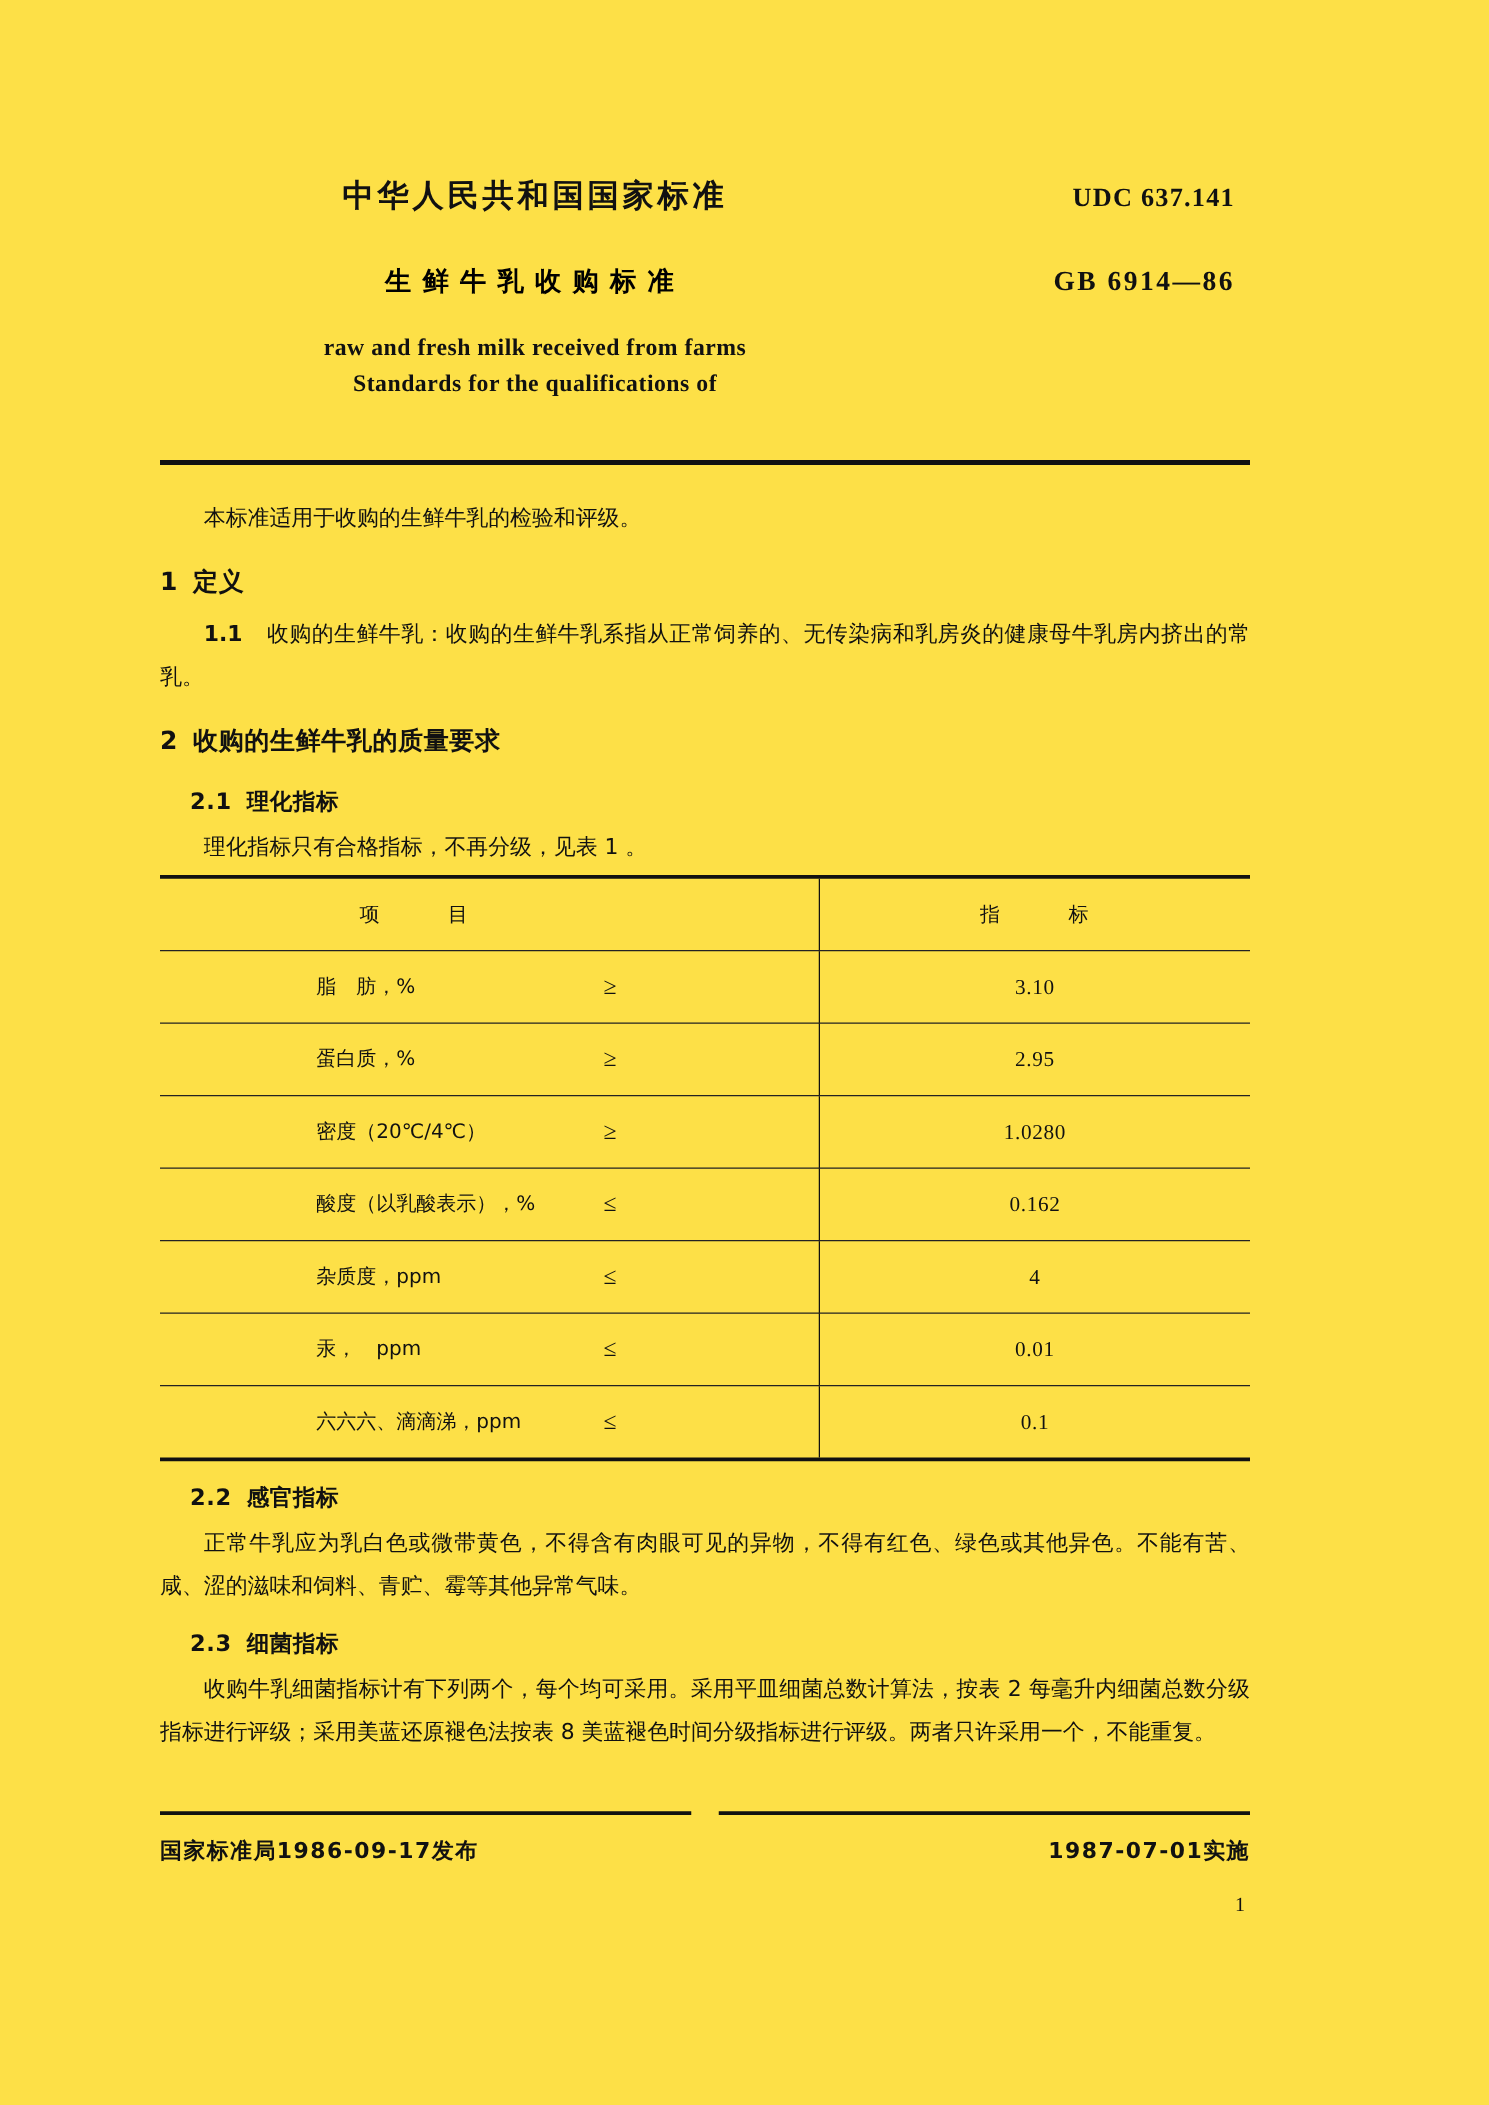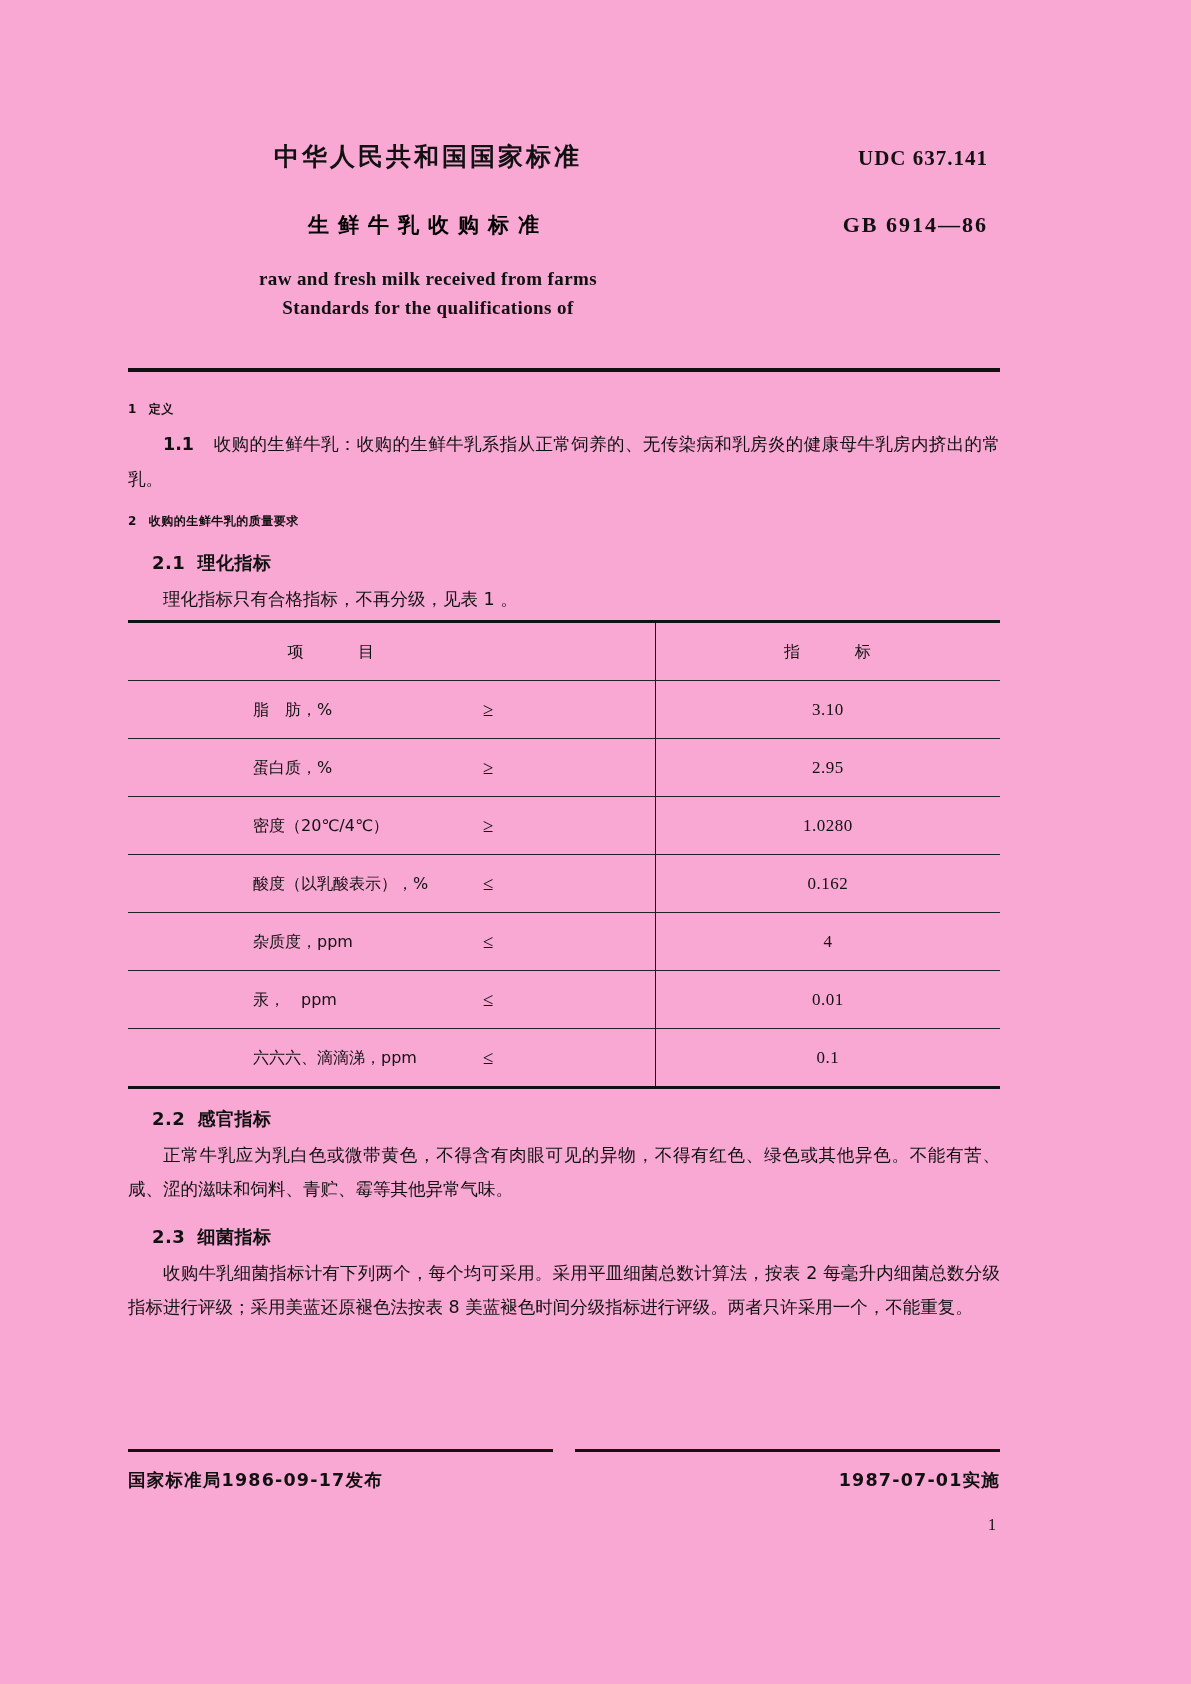--- a/index.html
+++ b/index.html
@@ -9,21 +9,21 @@
   }
   body {
     font-family: "Liberation Serif", "DejaVu Serif", serif;
     color: #1a1a1a;
   }
   #page {
     position: relative;
     width: 1191px;
     height: 1684px;
     margin: 0 auto;
-    background: #f9a8d4;
+    background: #fde047;
     overflow: hidden;
   }
   .sheet {
     position: absolute;
     left: 128px;
     top: 0;
     width: 872px;
     height: 100%;
   }
 
@@ -109,21 +109,21 @@
   .p-indent {
     text-indent: 2em;
     margin: 0 0 4px 0;
   }
   .p-flow {
     margin: 0 0 4px 0;
     text-align: justify;
   }
   .h1 {
     font-weight: bold;
-    font-size: 12px;
+    font-size: 20px;
     margin: 14px 0 6px 0;
     letter-spacing: 0.5px;
   }
   .h1 .num { margin-right: 12px; }
   .h2 {
     font-weight: bold;
     font-size: 18px;
     margin: 12px 0 2px 0;
     padding-left: 24px;
     letter-spacing: 0.5px;
@@ -242,20 +242,21 @@
       <div class="en-title">
         <div>raw and fresh milk received from farms</div>
         <div>Standards for the qualifications of</div>
       </div>
 
       <div class="rule-thick"></div>
     </div>
 
     <div class="body">
 
+      <p class="p-indent">本标准适用于收购的生鲜牛乳的检验和评级。</p>
 
       <div class="h1">
         <span class="num">1</span><span>定义</span>
       </div>
 
       <p class="p-flow">
         <span style="display:inline-block;width:2em"></span><b>1.1</b><span class="gap-word"></span><span>收购的生鲜牛乳：收购的生鲜牛乳系指从正常饲养的、无传染病和乳房炎的健康母牛乳房内挤出的常乳。</span>
       </p>
 
       <div class="h1">

